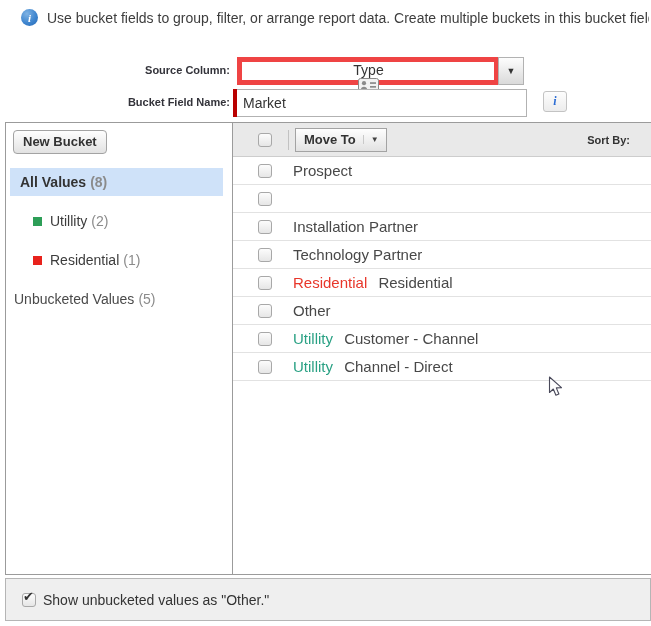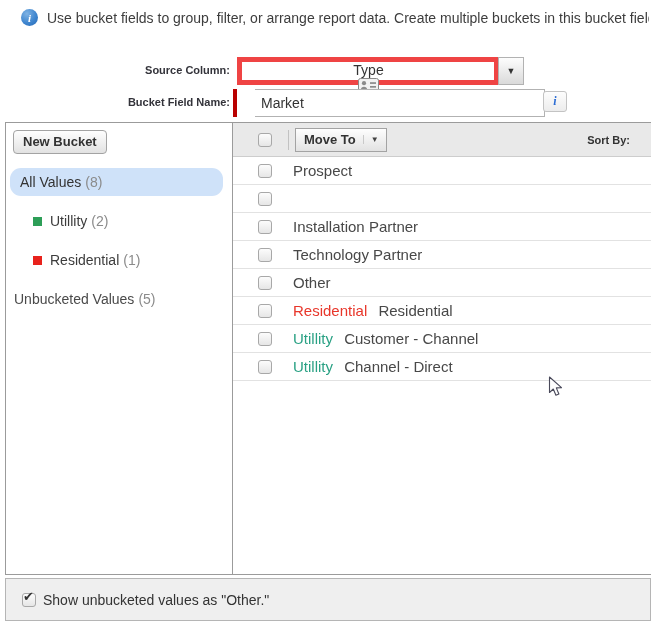--- a/index.html
+++ b/index.html
@@ -35,21 +35,21 @@
   .source-field .field-text { flex: 1; }
   .source-dropdown-btn {
     position: absolute; left: 498px; top: 57px; width: 26px; height: 28px;
     border: 1px solid #b2b2b2; background: linear-gradient(#fdfdfd, #dadada);
     display: flex; align-items: center; justify-content: center;
   }
   .source-dropdown-btn .arrow { font-size: 9px; color: #333; }
 
   .required-bar { position: absolute; left: 233px; top: 89px; width: 4px; height: 28px; background: #b90000; }
   .bucket-name-input {
-    position: absolute; left: 255px; top: 89px; width: 290px; height: 28px;
+    position: absolute; left: 237px; top: 89px; width: 290px; height: 28px;
     border: 1px solid #b2b2b2; border-left: none; background: #fff;
     font-family: inherit; font-size: 14px; color: #333; padding: 0 6px;
   }
   .info-btn {
     position: absolute; left: 543px; top: 91px; width: 24px; height: 21px;
     border: 1px solid #c3c3c3; border-radius: 3px;
     background: linear-gradient(#fdfdfd, #ececec);
     color: #2b6cd4; font: italic bold 12px "Liberation Serif", serif;
     display: flex; align-items: center; justify-content: center;
   }
@@ -64,21 +64,21 @@
   .left-panel-header { height: 34px; padding: 7px 0 0 7px; }
   .new-bucket-btn {
     display: inline-block; padding: 3px 9px 4px 9px;
     border: 1px solid #a3a3a3; border-radius: 4px;
     background: linear-gradient(#fefefe, #e2e2e2);
     font-size: 13px; font-weight: bold; color: #333;
   }
   .bucket-list { margin-top: 11px; }
   .bucket-item { display: flex; align-items: center; height: 28px; margin-bottom: 11px; font-size: 14px; color: #3c3c3c; }
   .bucket-item .swatch { width: 9px; height: 9px; margin-right: 8px; flex: 0 0 auto; }
-  .bucket-item.selected { background: #cfe2f9; font-weight: normal; margin-left: 4px; margin-right: 9px; padding-left: 10px; color: #333; border-radius: 11px; }
+  .bucket-item.selected { background: #cfe2f9; font-weight: bold; margin-left: 4px; margin-right: 9px; padding-left: 10px; color: #333; }
   .bucket-item.with-swatch { padding-left: 27px; }
   .bucket-item.plain { padding-left: 8px; color: #4a4a4a; }
   .bi-count { color: #8b8b8b; margin-left: 4px; }
 
   .right-panel { flex: 1; display: flex; flex-direction: column; min-width: 0; }
   .list-header {
     height: 34px; background: #e9e9e9; border-bottom: 1px solid #cdcdcd;
     display: flex; align-items: center; flex: 0 0 auto;
   }
   .hdr-sep { width: 1px; height: 20px; background: #c2c2c2; margin-left: 16px; }
@@ -207,29 +207,29 @@
         <div class="value-row">
     <span class="cb cb-indent"></span>
     <span class="row-text">
       
       <span class="row-value">Technology Partner</span>
     </span>
   </div>
         <div class="value-row">
     <span class="cb cb-indent"></span>
     <span class="row-text">
-      
-      <span class="row-value">Other</span>
-    </span>
-  </div>
-        <div class="value-row">
-    <span class="cb cb-indent"></span>
-    <span class="row-text">
       <span class="row-tag" style="color: rgb(232, 54, 42);">Residential</span>
       <span class="row-value">Residential</span>
+    </span>
+  </div>
+        <div class="value-row">
+    <span class="cb cb-indent"></span>
+    <span class="row-text">
+      
+      <span class="row-value">Other</span>
     </span>
   </div>
         <div class="value-row">
     <span class="cb cb-indent"></span>
     <span class="row-text">
       <span class="row-tag" style="color: rgb(42, 161, 132);">Utillity</span>
       <span class="row-value">Customer - Channel</span>
     </span>
   </div>
         <div class="value-row">

